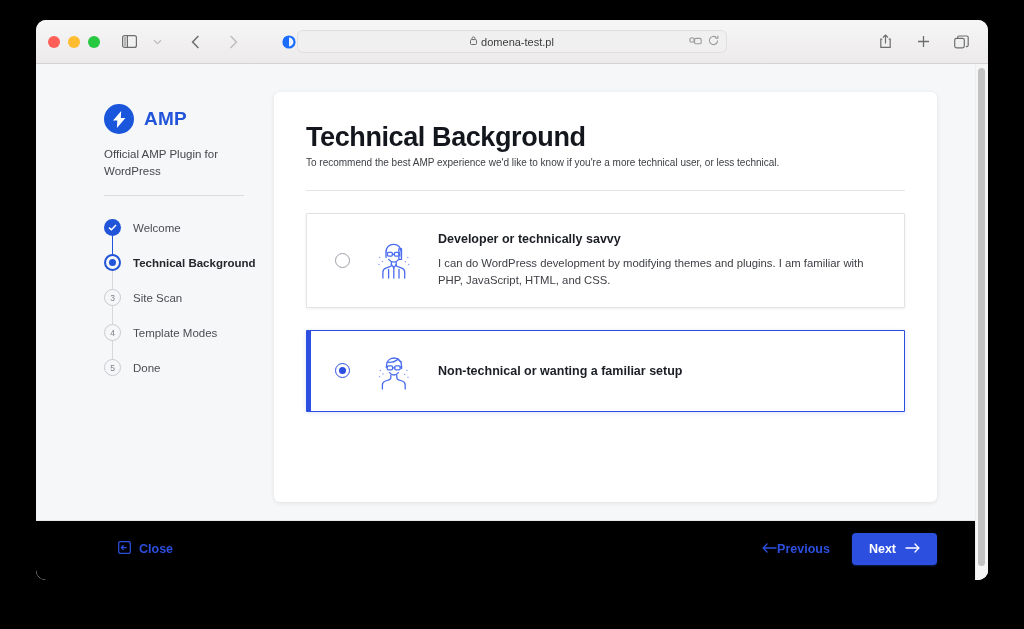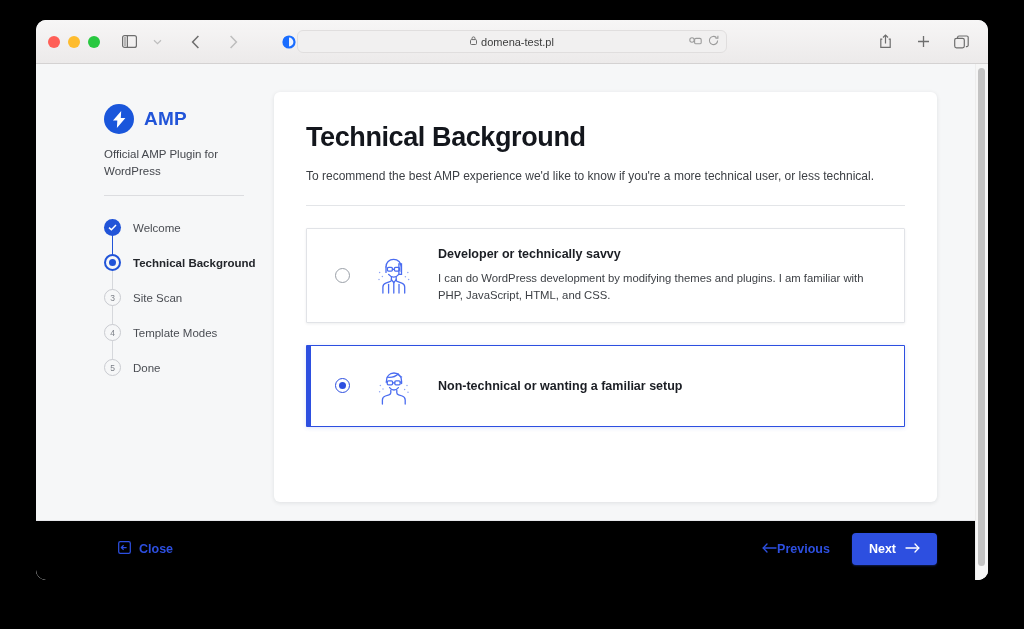--- a/index.html
+++ b/index.html
@@ -196,22 +196,22 @@
     padding: 30px 32px 34px 32px;
     min-height: 410px;
   }
   #content-title {
     font-size: 27px;
     font-weight: bold;
     color: #13161c;
     letter-spacing: -0.4px;
   }
   #content-desc {
-    margin-top: 16px;
-    font-size: 12px;
+    margin-top: 4px;
+    font-size: 10px;
     color: #3d4045;
   }
   #content-rule {
     margin-top: 22px;
     height: 1px; background: #e3e5e8;
   }
 
   .option {
     margin-top: 22px;
     background: #fff;

